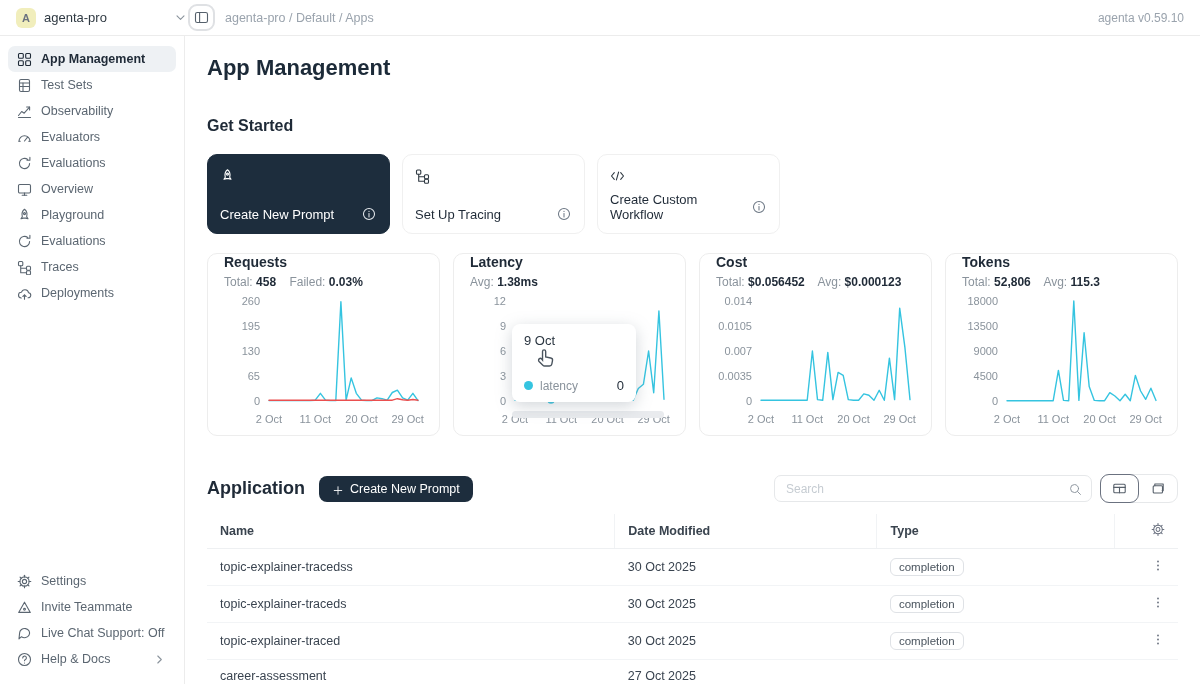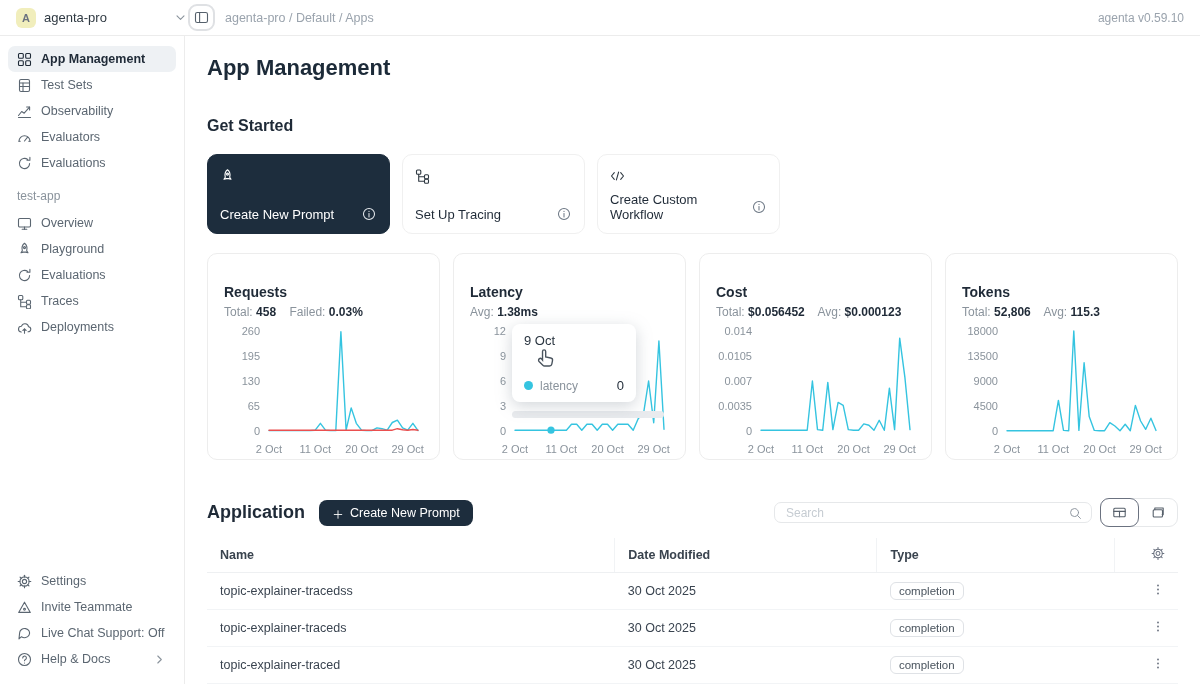--- a/index.html
+++ b/index.html
@@ -45,21 +45,21 @@
   .gs-card { width:183px; height:80px; border:1px solid #f0f0f0; border-radius:10px; padding:12px; position:relative; cursor:pointer; background:#fff; }
   .gs-card.dark { background:#1d2d3d; border-color:#1d2d3d; color:#fff; }
   .gs-card .top-icn { color:#2f3942; }
   .gs-card.dark .top-icn { color:#fff; }
   .gs-card .label-row { position:absolute; left:12px; right:12px; bottom:11px; display:flex; align-items:center; font-size:13px; font-weight:500; }
   .gs-card .label-row .icn { margin-left:auto; color:#6b7683; }
   .gs-card.dark .label-row .icn { color:#e7ebef; }
 
   
   .charts-row { display:flex; gap:13px; margin-bottom:38px; }
-  .chart-card { width:233px; height:207px; border:1px solid #ededed; border-radius:10px; padding:30px 16px 8px; background:#fff; position:relative; }
+  .chart-card { width:233px; height:183px; border:1px solid #ededed; border-radius:10px; padding:0 16px 8px; background:#fff; position:relative; }
   .chart-title { font-size:14px; font-weight:600; color:#1f2a37; }
   .chart-stats { font-size:12px; color:#8a939c; margin-top:5px; }
   .chart-stats b { color:#1f2a37; font-weight:700; margin-right:10px;text-align:right; }
   .chart-body { margin-top:4px; }
   .chart-body svg text { fill:#8a939c; font-size:11px; font-family:"Liberation Sans",sans-serif; }
 
   
   .chart-tooltip { position:absolute; left:58px; top:70px; width:124px; height:78px; background:#fff;
                    border-radius:8px; box-shadow:0 4px 16px rgba(125,137,148,.35); padding:9px 12px; z-index:5; }
   .t-date { font-size:13px; font-weight:500; color:#2a3540; }
@@ -70,21 +70,21 @@
   .cursor-hand { position:absolute; left:80px; top:92px; z-index:6; }
   .tooltip-band { position:absolute; left:58px; top:157px; width:152px; height:7px; background:#e9ebee; border-radius:4px; z-index:1; }
 
   
   .app-header { display:flex; align-items:center; margin-bottom:11px; }
   .app-header h2 { font-size:18px; font-weight:600; margin:0 14px 0 0; }
   .btn-dark { background:#1d2d3d; color:#fff; border:none; border-radius:8px; height:26px; padding:0 13px;
               font-size:12.5px; display:flex; align-items:center; gap:6px; cursor:pointer; font-family:inherit; }
   .btn-dark .icn { color:#fff; width:12px; height:12px; }
   .app-header .spacer { flex:1; }
-  .search-box { width:318px; height:21px; border:1px solid #e6e8ea; border-radius:7px; display:flex; align-items:center; padding:0 9px; margin-right:8px; }
+  .search-box { width:318px; height:27px; border:1px solid #e6e8ea; border-radius:7px; display:flex; align-items:center; padding:0 9px; margin-right:8px; }
   .search-box input { border:none; outline:none; flex:1; font-size:12px; color:#3a4450; font-family:inherit; background:transparent; }
   .search-box input::placeholder { color:#c6ccd2; }
   .search-box .icn { color:#8a939c; width:13px; height:13px; cursor:pointer; }
   .view-toggle { display:flex; border:1px solid #e6e8ea; border-radius:9px; height:29px; }
   .view-toggle .seg { width:39px; display:flex; align-items:center; justify-content:center; color:#57606b; cursor:pointer; }
   .view-toggle .seg.selected { border:1.5px solid #6b7280; border-radius:9px; margin:-1px; background:#fff; }
 
   
   table.app-table { width:100%; border-collapse:collapse; font-size:12.5px; }
   .app-table th { text-align:left; font-weight:700; color:#39434e; padding:8px 13px; border-bottom:1px solid #eef0f2; font-size:12.5px; }
@@ -173,21 +173,20 @@
     <div class="side-item">
       <span class="icn">
           <svg viewBox="0 0 15 15" width="15" height="15" fill="none" stroke="currentColor" stroke-width="1.1" stroke-linecap="round" stroke-linejoin="round">
             <path d="M12.6 7.5 a5.1 5.1 0 1 1 -1.9-3.95"></path>
             <polyline points="12.9,1.4 12.9,4.3 10,4.3"></polyline>
           </svg>
         </span>
       <span>Evaluations</span>
     </div>
 
-    <div class="group-label">test-app</div>
 
     <div class="side-item">
       <span class="icn">
           <svg viewBox="0 0 15 15" width="15" height="15" fill="none" stroke="currentColor" stroke-width="1.1" stroke-linecap="round" stroke-linejoin="round">
             <rect x="1.5" y="2.5" width="12" height="8.5" rx="1.2"></rect>
             <line x1="5.2" y1="13.2" x2="9.8" y2="13.2"></line>
             <line x1="7.5" y1="11" x2="7.5" y2="13.2"></line>
           </svg>
         </span>
       <span>Overview</span>

